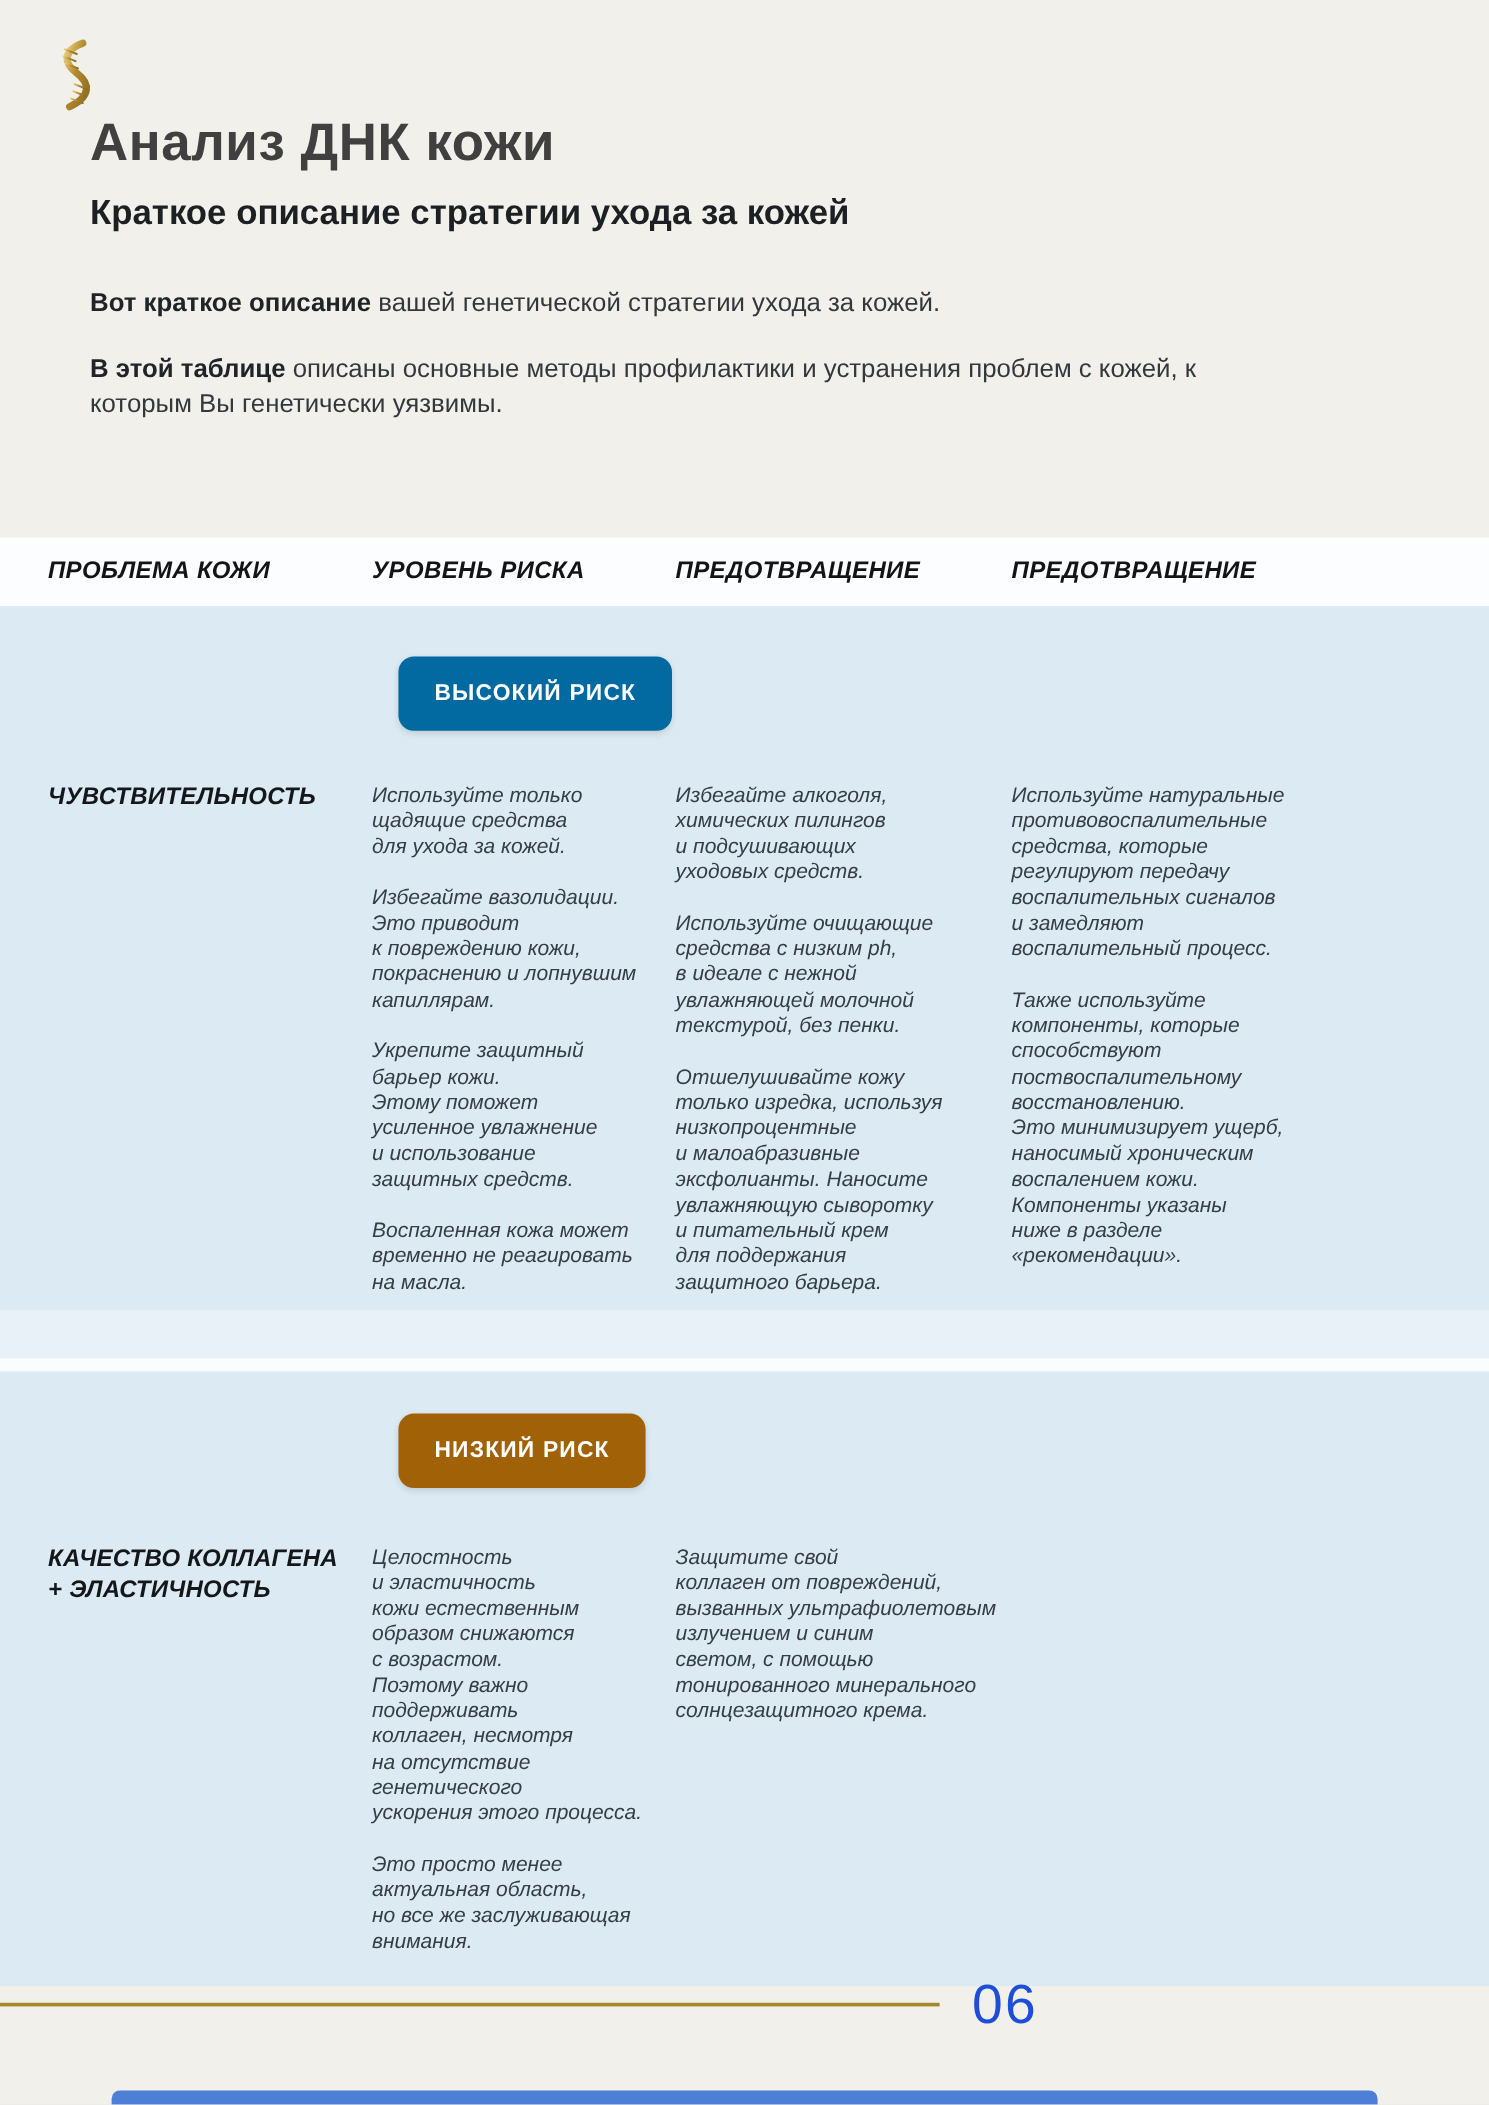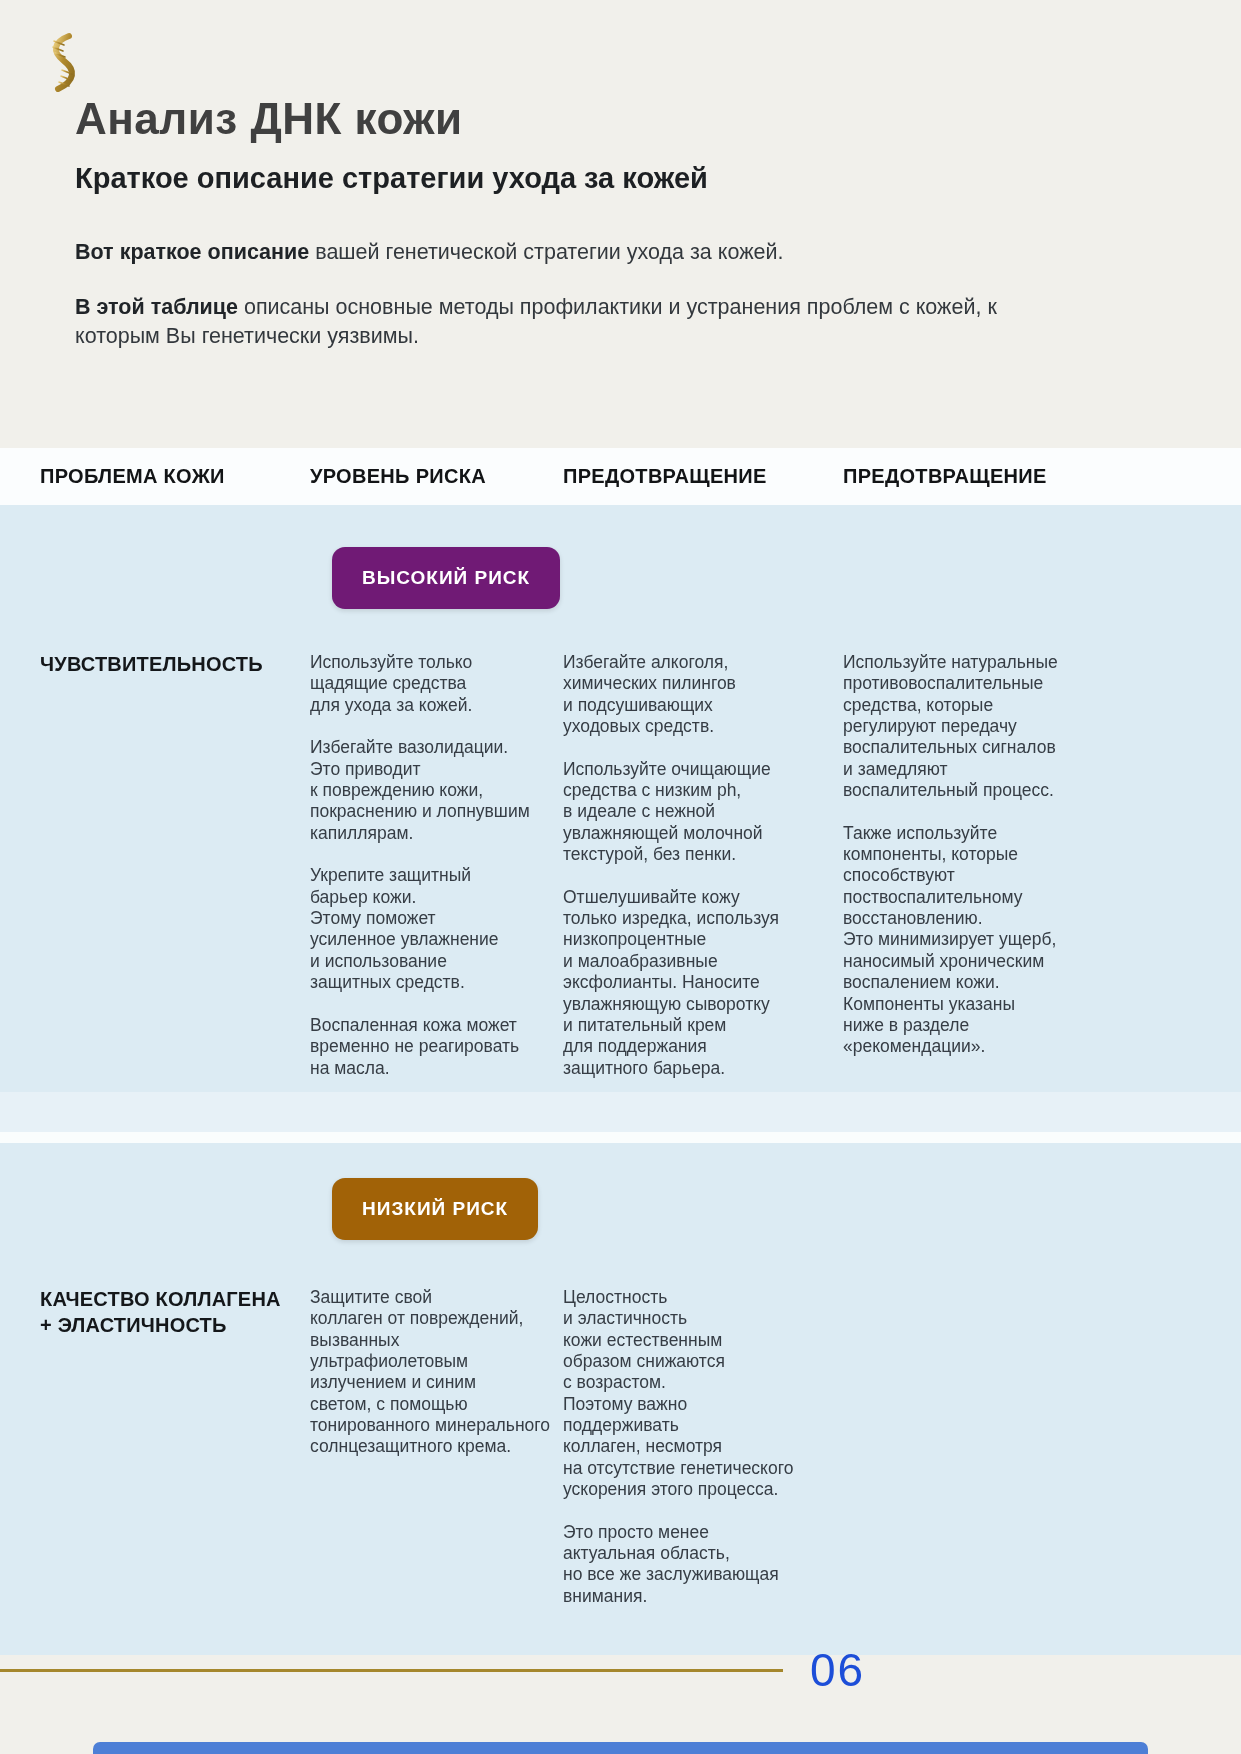--- a/index.html
+++ b/index.html
@@ -28,20 +28,21 @@
   .header-band {
     position:absolute; left:0; top:448px; width:1241px; height:57px;
     background:#fbfdfe;
     display:flex; align-items:center;
   }
   .cols {
     display:grid;
     grid-template-columns:270px 253px 280px 270px;
     padding:0 40px;
     width:100%;
+    font-style:italic;
   }
   .col-header {
     font-size:20px; font-weight:700; color:#121416; letter-spacing:0.3px;
   }
 
   .section { position:absolute; left:0; width:1241px; background:#dcebf3; overflow:hidden; }
   .section-high { top:505px; height:587px; }
   .section-foot { position:absolute; left:0; top:1092px; width:1241px; height:40px; background:#e7f1f7; }
   .section-gap  { position:absolute; left:0; top:1132px; width:1241px; height:11px; background:#fafdfd; }
   .section-low  { top:1143px; height:512px; }
@@ -123,21 +124,21 @@
   <div class="header-band">
     <div class="cols">
       <div class="col-header">ПРОБЛЕМА КОЖИ</div>
       <div class="col-header">УРОВЕНЬ РИСКА</div>
       <div class="col-header">ПРЕДОТВРАЩЕНИЕ</div>
       <div class="col-header">ПРЕДОТВРАЩЕНИЕ</div>
     </div>
   </div>
 
   <div class="section section-high">
-    <span class="badge" style="background: #701a75;">ВЫСОКИЙ РИСК</span>
+    <span class="badge" style="background: #0369a1;">ВЫСОКИЙ РИСК</span>
     <div class="cols trow">
       <div class="problem-label">ЧУВСТВИТЕЛЬНОСТЬ</div>
       <div class="cell">Используйте только
 щадящие средства
 для ухода за кожей.
 
 Избегайте вазолидации.
 Это приводит
 к повреждению кожи,
 покраснению и лопнувшим
@@ -195,42 +196,42 @@
     </div>
   </div>
   <div class="section-foot"></div>
   <div class="section-gap"></div>
 
   <div class="section section-low">
     <span class="badge" style="background: #a16207;">НИЗКИЙ РИСК</span>
     <div class="cols trow">
       <div class="problem-label">КАЧЕСТВО КОЛЛАГЕНА
 + ЭЛАСТИЧНОСТЬ</div>
-      <div class="cell">Защитите свой
-коллаген от повреждений,
-вызванных ультрафиолетовым
-излучением и синим
-светом, с помощью
-тонированного минерального
-солнцезащитного крема.</div>
       <div class="cell">Целостность
 и эластичность
 кожи естественным
 образом снижаются
 с возрастом.
 Поэтому важно
 поддерживать
 коллаген, несмотря
 на отсутствие генетического
 ускорения этого процесса.
 
 Это просто менее
 актуальная область,
 но все же заслуживающая
 внимания.</div>
+      <div class="cell">Защитите свой
+коллаген от повреждений,
+вызванных ультрафиолетовым
+излучением и синим
+светом, с помощью
+тонированного минерального
+солнцезащитного крема.</div>
       <div class="cell"></div>
     </div>
   </div>
 
   <div class="footer-line" style="background: rgb(165, 135, 44);"></div>
   <div class="page-number" style="color: #1d4ed8;">06</div>
   <div class="bottom-strip" style="background: rgb(77, 127, 214);"></div>
 
 </div>
 

